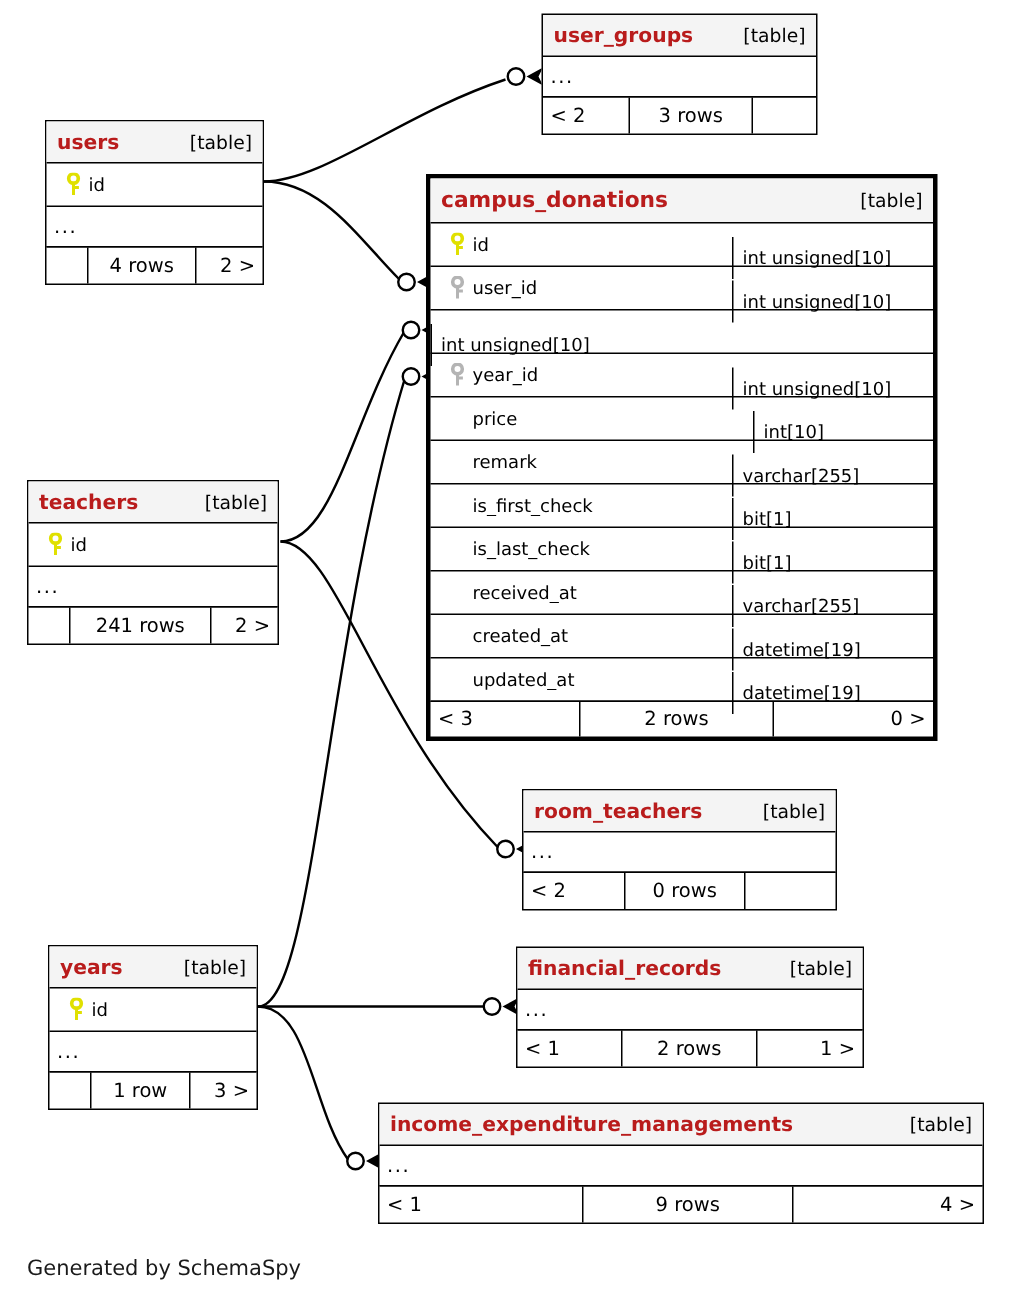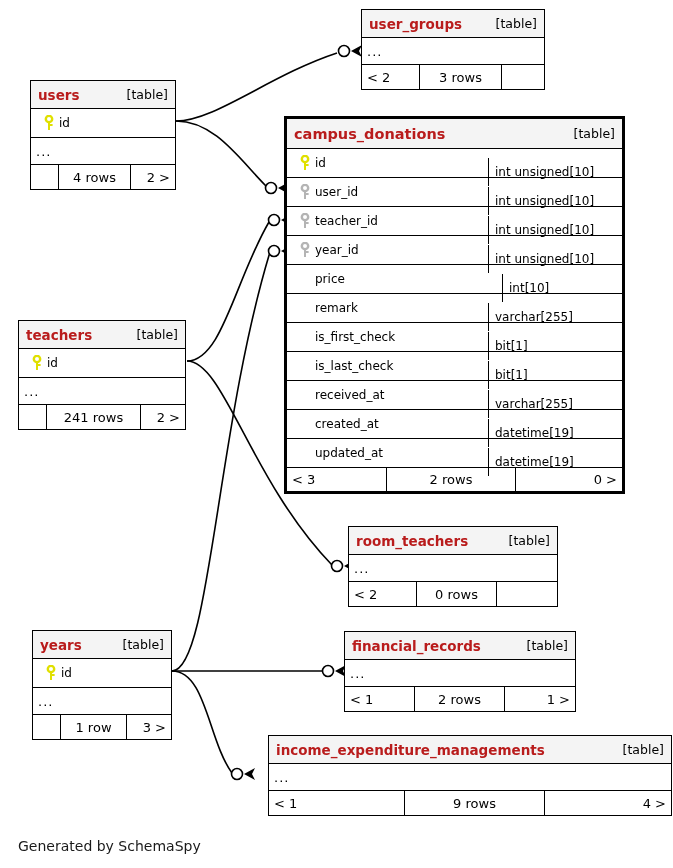--- a/index.html
+++ b/index.html
@@ -263,30 +263,20 @@
               <rect x="4" y="6" width="2" height="9" fill="#b4b4b4"></rect>
               <rect x="6" y="9" width="2.6" height="2" fill="#b4b4b4"></rect>
             </svg>
         </span>
         <span>user_id</span>
       </div>
       <div class="col-type" style="width:134px;">int unsigned[10]</div>
     </div>
 
     <div class="col-row">
-      <div class="col-name">
-        <span class="keyslot">
-          <svg width="10" height="16" viewBox="0 0 10 16">
-              <circle cx="5" cy="4" r="3.2" fill="none" stroke="#b4b4b4" stroke-width="2.4"></circle>
-              <rect x="4" y="6" width="2" height="9" fill="#b4b4b4"></rect>
-              <rect x="6" y="9" width="2.6" height="2" fill="#b4b4b4"></rect>
-            </svg>
-        </span>
-        <span>teacher_id</span>
-      </div>
       <div class="col-type" style="width:134px;">int unsigned[10]</div>
     </div>
 
     <div class="col-row">
       <div class="col-name">
         <span class="keyslot">
           <svg width="10" height="16" viewBox="0 0 10 16">
               <circle cx="5" cy="4" r="3.2" fill="none" stroke="#b4b4b4" stroke-width="2.4"></circle>
               <rect x="4" y="6" width="2" height="9" fill="#b4b4b4"></rect>
               <rect x="6" y="9" width="2.6" height="2" fill="#b4b4b4"></rect>
@@ -429,21 +419,21 @@
       <span class="tbl-kind">[table]</span>
     </div>
     <div class="ellipsis-row">...</div>
     <div class="foot-row">
       <div class="foot-cell foot-left" style="flex:0 0 70px;">&lt; 1</div>
       <div class="foot-cell foot-mid" style="flex:1 1 auto;">2 rows</div>
       <div class="foot-cell foot-right" style="flex:0 0 70px;">1 &gt;</div>
     </div>
   </div>
 
-  <div class="table-box" id="box-income_expenditure_managements" style="left:252px; top:735px; width:404px;margin-left:16px;">
+  <div class="table-box" id="box-income_expenditure_managements" style="left:252px; top:735px; width:404px;">
     <div class="tbl-header">
       <span class="tbl-name">income_expenditure_managements</span>
       <span class="tbl-kind">[table]</span>
     </div>
     <div class="ellipsis-row">...</div>
     <div class="foot-row">
       <div class="foot-cell foot-left" style="flex:0 0 136px;">&lt; 1</div>
       <div class="foot-cell foot-mid" style="flex:1 1 auto;">9 rows</div>
       <div class="foot-cell foot-right" style="flex:0 0 126px;">4 &gt;</div>
     </div>

